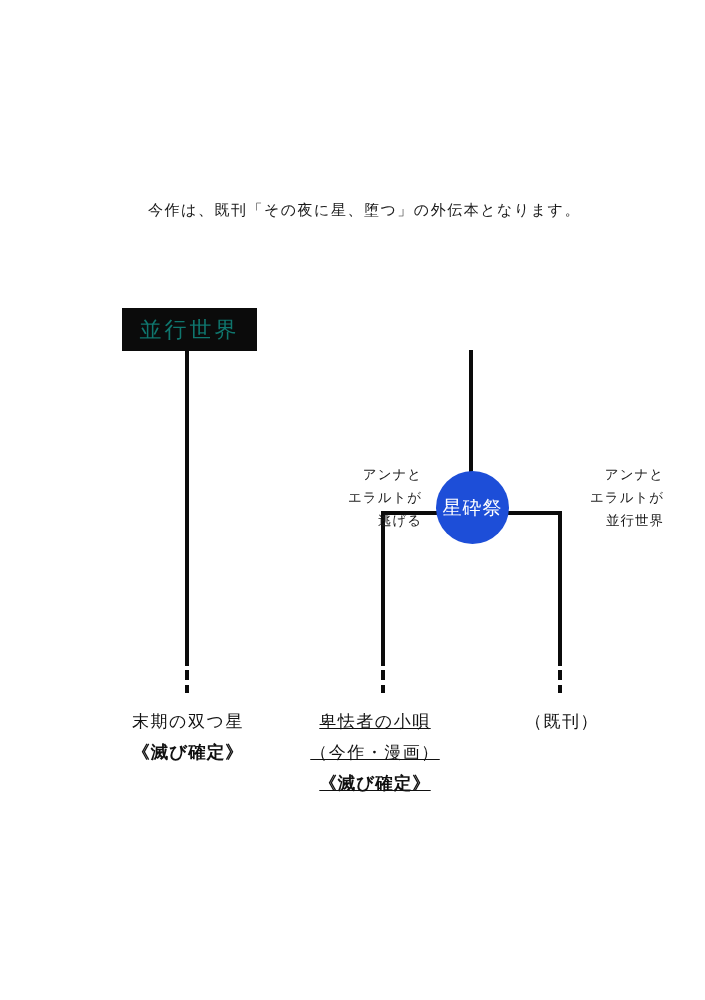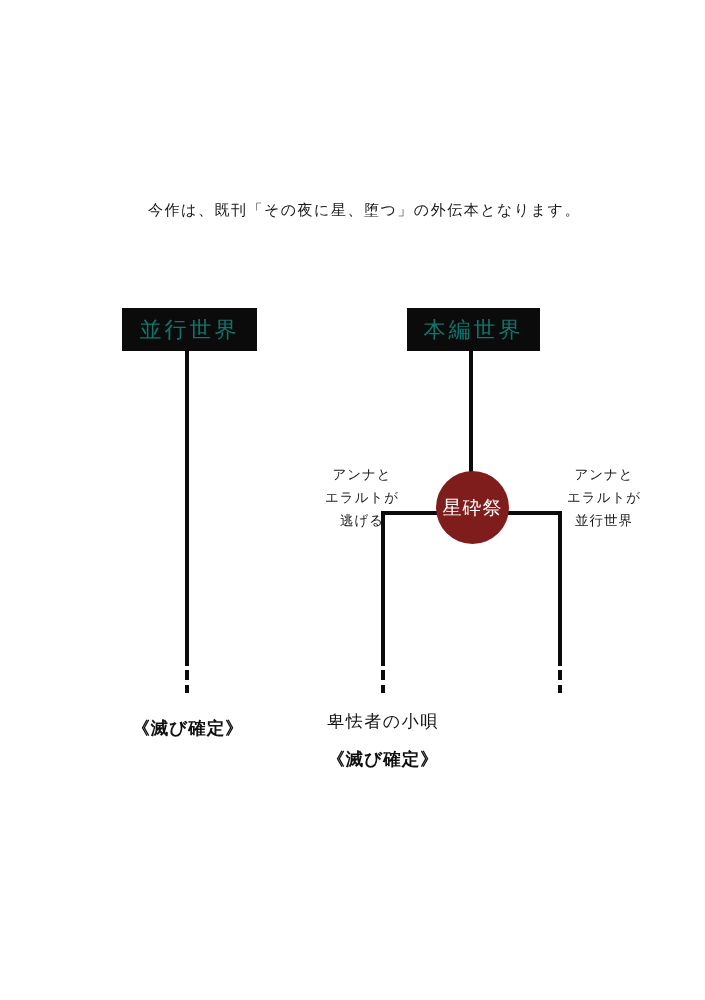--- a/index.html
+++ b/index.html
@@ -66,81 +66,78 @@
   .vdash.d2 { left: 381px; }
   .vdash.d3 { left: 558px; }
   
   .event-circle {
     position: absolute;
     left: 436px;
     top: 471px;
     width: 73px;
     height: 73px;
     border-radius: 50%;
-    background: #7f1d1d;
+    background: #1d4ed8;
     color: #ffffff;
     display: flex;
     align-items: center;
     justify-content: center;
     font-size: 19px;
     letter-spacing: 1px;
   }
   
   .annotation {
     position: absolute;
     top: 463px;
     font-size: 13.5px;
     line-height: 23px;
     letter-spacing: 1px;
     color: #1a1a1a;
-    text-align: center;
+    text-align: right;
     white-space: nowrap;
+    margin-left: 23px;
   }
   .annotation.left  { left: 325px; }
   .annotation.right { left: 567px; }
   
   .work-col {
     position: absolute;
     top: 706px;
     width: 210px;
     text-align: center;
     color: #111111;
   }
   .work-col.c1 { left: 83px;  }
-  .work-col.c2 { left: 278px; }
+  .work-col.c2 { left: 270px; text-decoration: underline; }
   .work-col.c3 { left: 457px; }
   .work-title, .work-subtitle {
     font-size: 17px;
     line-height: 31px;
     letter-spacing: 1.5px;
     white-space: nowrap;
   }
   .work-fate {
-    margin-top: 7px;
     font-size: 17.5px;
     line-height: 30px;
     font-weight: bold;
     letter-spacing: 1px;
     white-space: nowrap;
   }
 </style>
 </head>
 <body>
 
 <div class="page">
 
   <div class="intro">
     <div>今作は、既刊「その夜に星、堕つ」の外伝本となります。</div>
   </div>
 
   <div class="world-box parallel">
     <span>並行世界</span>
-  </div>
-  <div class="world-box main">
-    <span>本編世界</span>
   </div>
 
   <div class="vline parallel-stem"></div>
   <div class="vline main-stem"></div>
   <div class="hline branch-bar"></div>
   <div class="vline branch-left"></div>
   <div class="vline branch-right"></div>
   <div class="vdash d1"></div>
   <div class="vdash d2"></div>
   <div class="vdash d3"></div>
@@ -154,22 +151,25 @@
     <div>エラルトが</div>
     <div>逃げる</div>
   </div>
   <div class="annotation right">
     <div>アンナと</div>
     <div>エラルトが</div>
     <div>並行世界</div>
   </div>
 
   <div class="work-col c1">
+    <div class="work-title">末期の双つ星</div>
     <div class="work-fate">《滅び確定》</div>
   </div>
   <div class="work-col c2">
     <div class="work-title">卑怯者の小唄</div>
+    <div class="work-subtitle">（今作・漫画）</div>
     <div class="work-fate">《滅び確定》</div>
   </div>
   <div class="work-col c3">
+    <div class="work-subtitle">（既刊）</div>
   </div>
 
 </div>
 
 </body></html>

